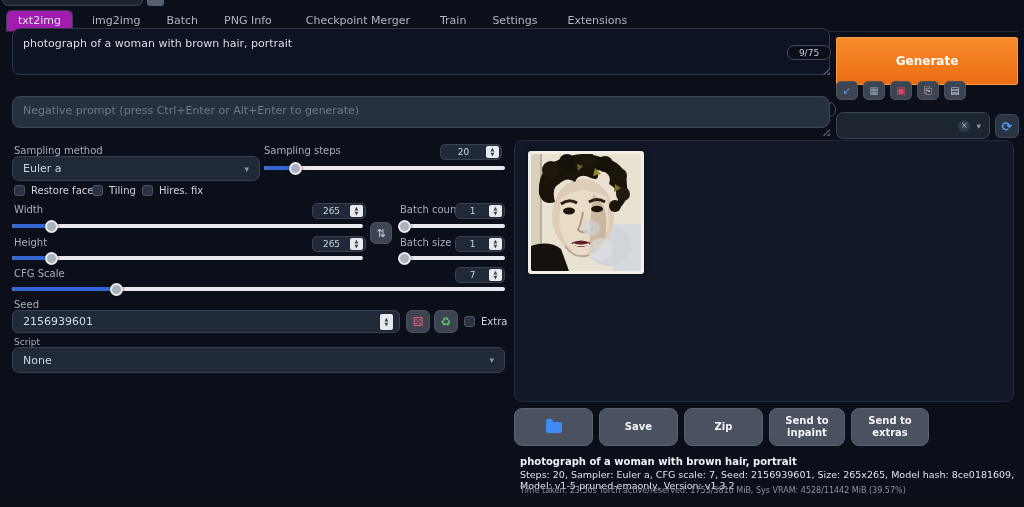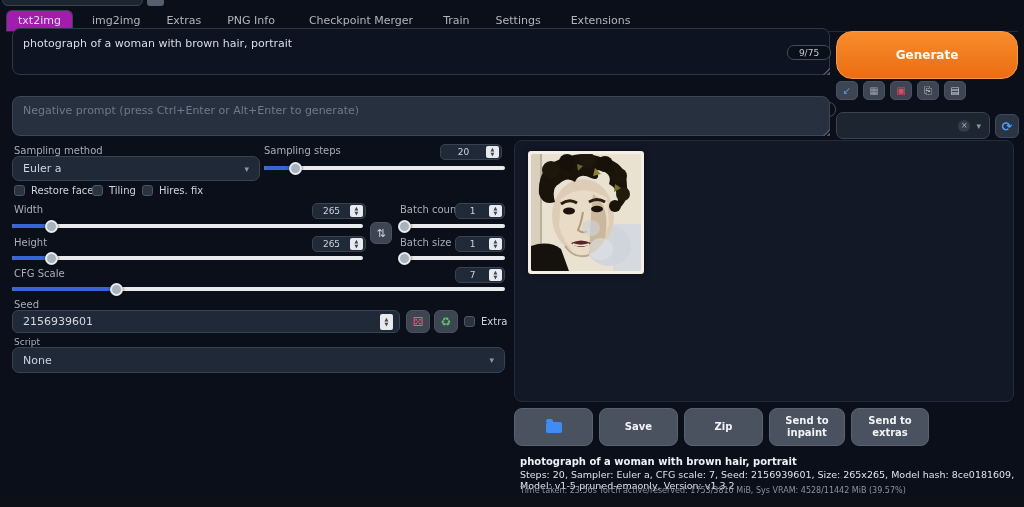--- a/index.html
+++ b/index.html
@@ -13,27 +13,27 @@
 
   
   .tabbar { left:6px; top:11px; width:1012px; height:21px; display:flex; align-items:flex-end; border-bottom:1px solid #222b38; }
   .tab { padding:3px 11px 4px; font-size:11px; color:#aeb6c2; white-space:nowrap; cursor:pointer; }
   .tab.active { border:1px solid #3a4351; border-bottom:none; border-radius:6px 6px 0 0; background:#a21caf; color:#dfe4ea; }
   .tab.t2 { margin-left:8px; } .tab.t3 { margin-left:4px; } .tab.t4 { margin-left:4px; }
   .tab.t5 { margin-left:12px; } .tab.t6 { margin-left:8px; } .tab.t7 { margin-left:4px; } .tab.t8 { margin-left:8px; }
 
   textarea { font-family:"DejaVu Sans","Liberation Sans",sans-serif; resize:none; outline:none; }
   .prompt-box { left:12px; top:28px; width:818px; height:47px; background:#0d1320; border:1px solid #2d3745; border-radius:8px; color:#d9dee7; font-size:11px; padding:8px 10px; }
-  .neg-box { left:12px; top:96px; width:818px; height:40px; background:#27303e; border:1px solid #3d4654; border-radius:8px; color:#d9dee7; font-size:11px; padding:7px 10px; }
+  .neg-box { left:12px; top:96px; width:818px; height:32px; background:#27303e; border:1px solid #3d4654; border-radius:8px; color:#d9dee7; font-size:11px; padding:7px 10px; }
   .neg-box::placeholder { color:#6f7989; }
   .counter { width:44px; height:15px; background:#0b0f19; border:1px solid #434c5a; border-radius:7px; font-size:9px; color:#c3cad4; display:flex; align-items:center; justify-content:center;margin-top:20px; }
   .resize-grip { width:8px; height:8px; background:linear-gradient(135deg, transparent 55%, #4b5563 55%, #4b5563 65%, transparent 65%, transparent 80%, #4b5563 80%); }
 
   
-  .generate { left:836px; top:31px; width:182px; height:48px; background:linear-gradient(#f88c2b,#ec6c12); border:1px solid #f79a45; border-radius:16px; color:#fff; font-size:12px; font-weight:bold; display:flex; align-items:center; justify-content:center; cursor:pointer; }
+  .generate { left:836px; top:37px; width:182px; height:48px; background:linear-gradient(#f88c2b,#ec6c12); border:1px solid #f79a45; border-radius:2px; color:#fff; font-size:12px; font-weight:bold; display:flex; align-items:center; justify-content:center; cursor:pointer; }
   .toolrow { left:836px; top:81px; display:flex; gap:5px; }
   .tool { width:22px; height:19px; background:#3d4553; border:1px solid #4a5260; border-radius:5px; display:flex; align-items:center; justify-content:center; font-size:10px; cursor:pointer; }
   .tool .g0 { color:#5ba0f0; } .tool .g1 { color:#9aa3b0; } .tool .g2 { color:#e4475f; } .tool .g3 { color:#d9c7cd; } .tool .g4 { color:#c9d0da; }
   .styles-lbl { left:838px; top:120px; font-size:9px; color:#99a1ae; }
   .styles-dd { left:836px; top:112px; width:154px; height:27px; background:#1d2531; border:1px solid #3a4351; border-radius:7px; display:flex; align-items:center; justify-content:flex-end; padding-right:8px; gap:6px; }
   .styles-x { width:12px; height:12px; border-radius:50%; background:#323c4a; color:#aab2bf; font-size:8px; display:flex; align-items:center; justify-content:center; }
   .dd-caret { color:#8d96a4; font-size:9px; }
   .styles-refresh { left:995px; top:114px; width:24px; height:24px; background:#2a3442; border:1px solid #3a4a66; border-radius:6px; color:#4e9cf5; font-size:13px; font-weight:bold; display:flex; align-items:center; justify-content:center; cursor:pointer; }
 
   .lbl { font-size:10px; color:#a6aebb; }
@@ -76,21 +76,21 @@
 </style>
 </head>
 <body>
 
 <div class="abs ckpt-cut"></div>
 <div class="abs ckpt-btn"></div>
 
 <div class="abs tabbar">
   <div class="tab active">txt2img</div>
   <div class="tab t2">img2img</div>
-  <div class="tab t3">Extras</div>
+  <div class="tab t3">Batch</div>
   <div class="tab t4">PNG Info</div>
   <div class="tab t5">Checkpoint Merger</div>
   <div class="tab t6">Train</div>
   <div class="tab t7">Settings</div>
   <div class="tab t8">Extensions</div>
 </div>
 
 <textarea class="abs prompt-box" style="">photograph of a woman with brown hair, portrait</textarea>
 <div class="abs counter" style="left:787px; top:25px;">9/75</div>
 <div class="abs resize-grip" style="left:822px; top:67px;"></div>

